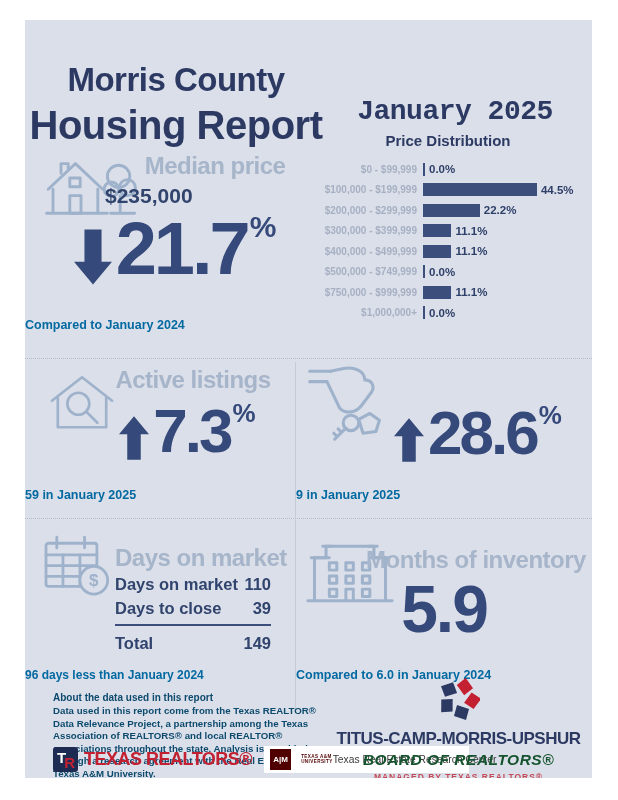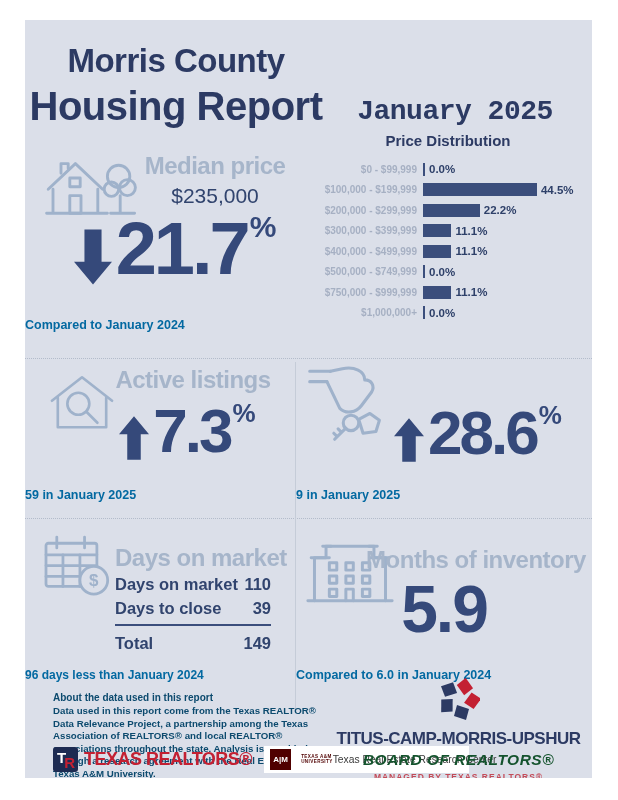--- a/index.html
+++ b/index.html
@@ -1,21 +1,21 @@
 <!DOCTYPE html>
 <html><head>
 <meta charset="utf-8">
 <style>
   * { margin:0; padding:0; box-sizing:border-box; }
   html,body { width:618px; height:800px; background:#ffffff; font-family:"Liberation Sans", sans-serif; }
   .panel { position:absolute; left:25px; top:20px; width:567px; height:758px; background:#dbdfe9; overflow:hidden; }
 
   
   .title-block { position:absolute; left:0; top:22px; width:302px; text-align:center; color:#2c3a63; }
-  .title-line1 { font-size:33px; font-weight:800; letter-spacing:-0.5px; }
+  .title-line1 { font-size:33px; font-weight:800; letter-spacing:-0.5px;margin-top:19px; }
   .title-line2 { font-size:40px; font-weight:800; letter-spacing:-0.5px; margin-top:4px; }
   .date-title  { position:absolute; left:300px; top:76px; width:260px; text-align:center;
                  font-size:28px; font-weight:800; color:#2c3a63; letter-spacing:-0.5px;font-family:Liberation Mono, monospace; }
 
   
   .chart { position:absolute; left:288px; top:112px; width:270px; }
   .chart-title { text-align:center; font-size:15px; font-weight:700; color:#2c3a63; margin-bottom:10px; }
   .chart-row { display:flex; align-items:center; height:20.5px; }
   .bar-label { width:104px; text-align:right; font-size:10px; font-weight:700; color:#a6b0c3; flex:none; }
   .bar-area  { flex:1; display:flex; align-items:center; margin-left:6px; }
@@ -26,22 +26,22 @@
   .sec-heading { font-size:24px; font-weight:800; color:#a6b5ca; letter-spacing:-0.5px; text-align:center; position:absolute; }
   .sec-note { position:absolute; font-size:12.5px; font-weight:700; color:#0369a1; }
   .big-row { position:absolute; display:flex; justify-content:center; align-items:flex-start; }
   .big-num { font-weight:800; color:#35497a; line-height:1; letter-spacing:-3px; }
   .big-sup { font-weight:800; color:#35497a; line-height:1; margin-left:2px; letter-spacing:0; }
   .arrow-svg { flex:none; }
 
   .sec-median { position:absolute; left:0; top:130px; width:300px; height:208px; }
   .sec-median .icon-spot { position:absolute; left:14px; top:4px; }
   .sec-median .sec-heading { left:80px; top:2px; width:220px; }
-  .sec-value { position:absolute; left:80px; top:34px; width:220px; text-align:center;
-               font-size:21px; font-weight:400; color:#31446e; }
+  .sec-value { position:absolute; left:80px; top:34px; width:220px; text-align:left;
+               font-size:21px; font-weight:700; color:#31446e; }
   .sec-median .big-row { left:0; top:62px; width:300px; }
   .sec-median .big-num { font-size:74px; }
   .sec-median .big-sup { font-size:30px; }
   .sec-median .sec-note { left:0; top:168px; width:300px; }
 
   .div-h { position:absolute; left:0; width:567px; border-top:1px dotted #b3bccb; }
   .div-v { position:absolute; left:270px; top:342px; height:348px; border-left:1px solid #c5ccd8; }
 
   .sec-active { position:absolute; left:0; top:338px; width:270px; height:160px; }
   .sec-active .icon-spot { position:absolute; left:24px; top:14px; }

